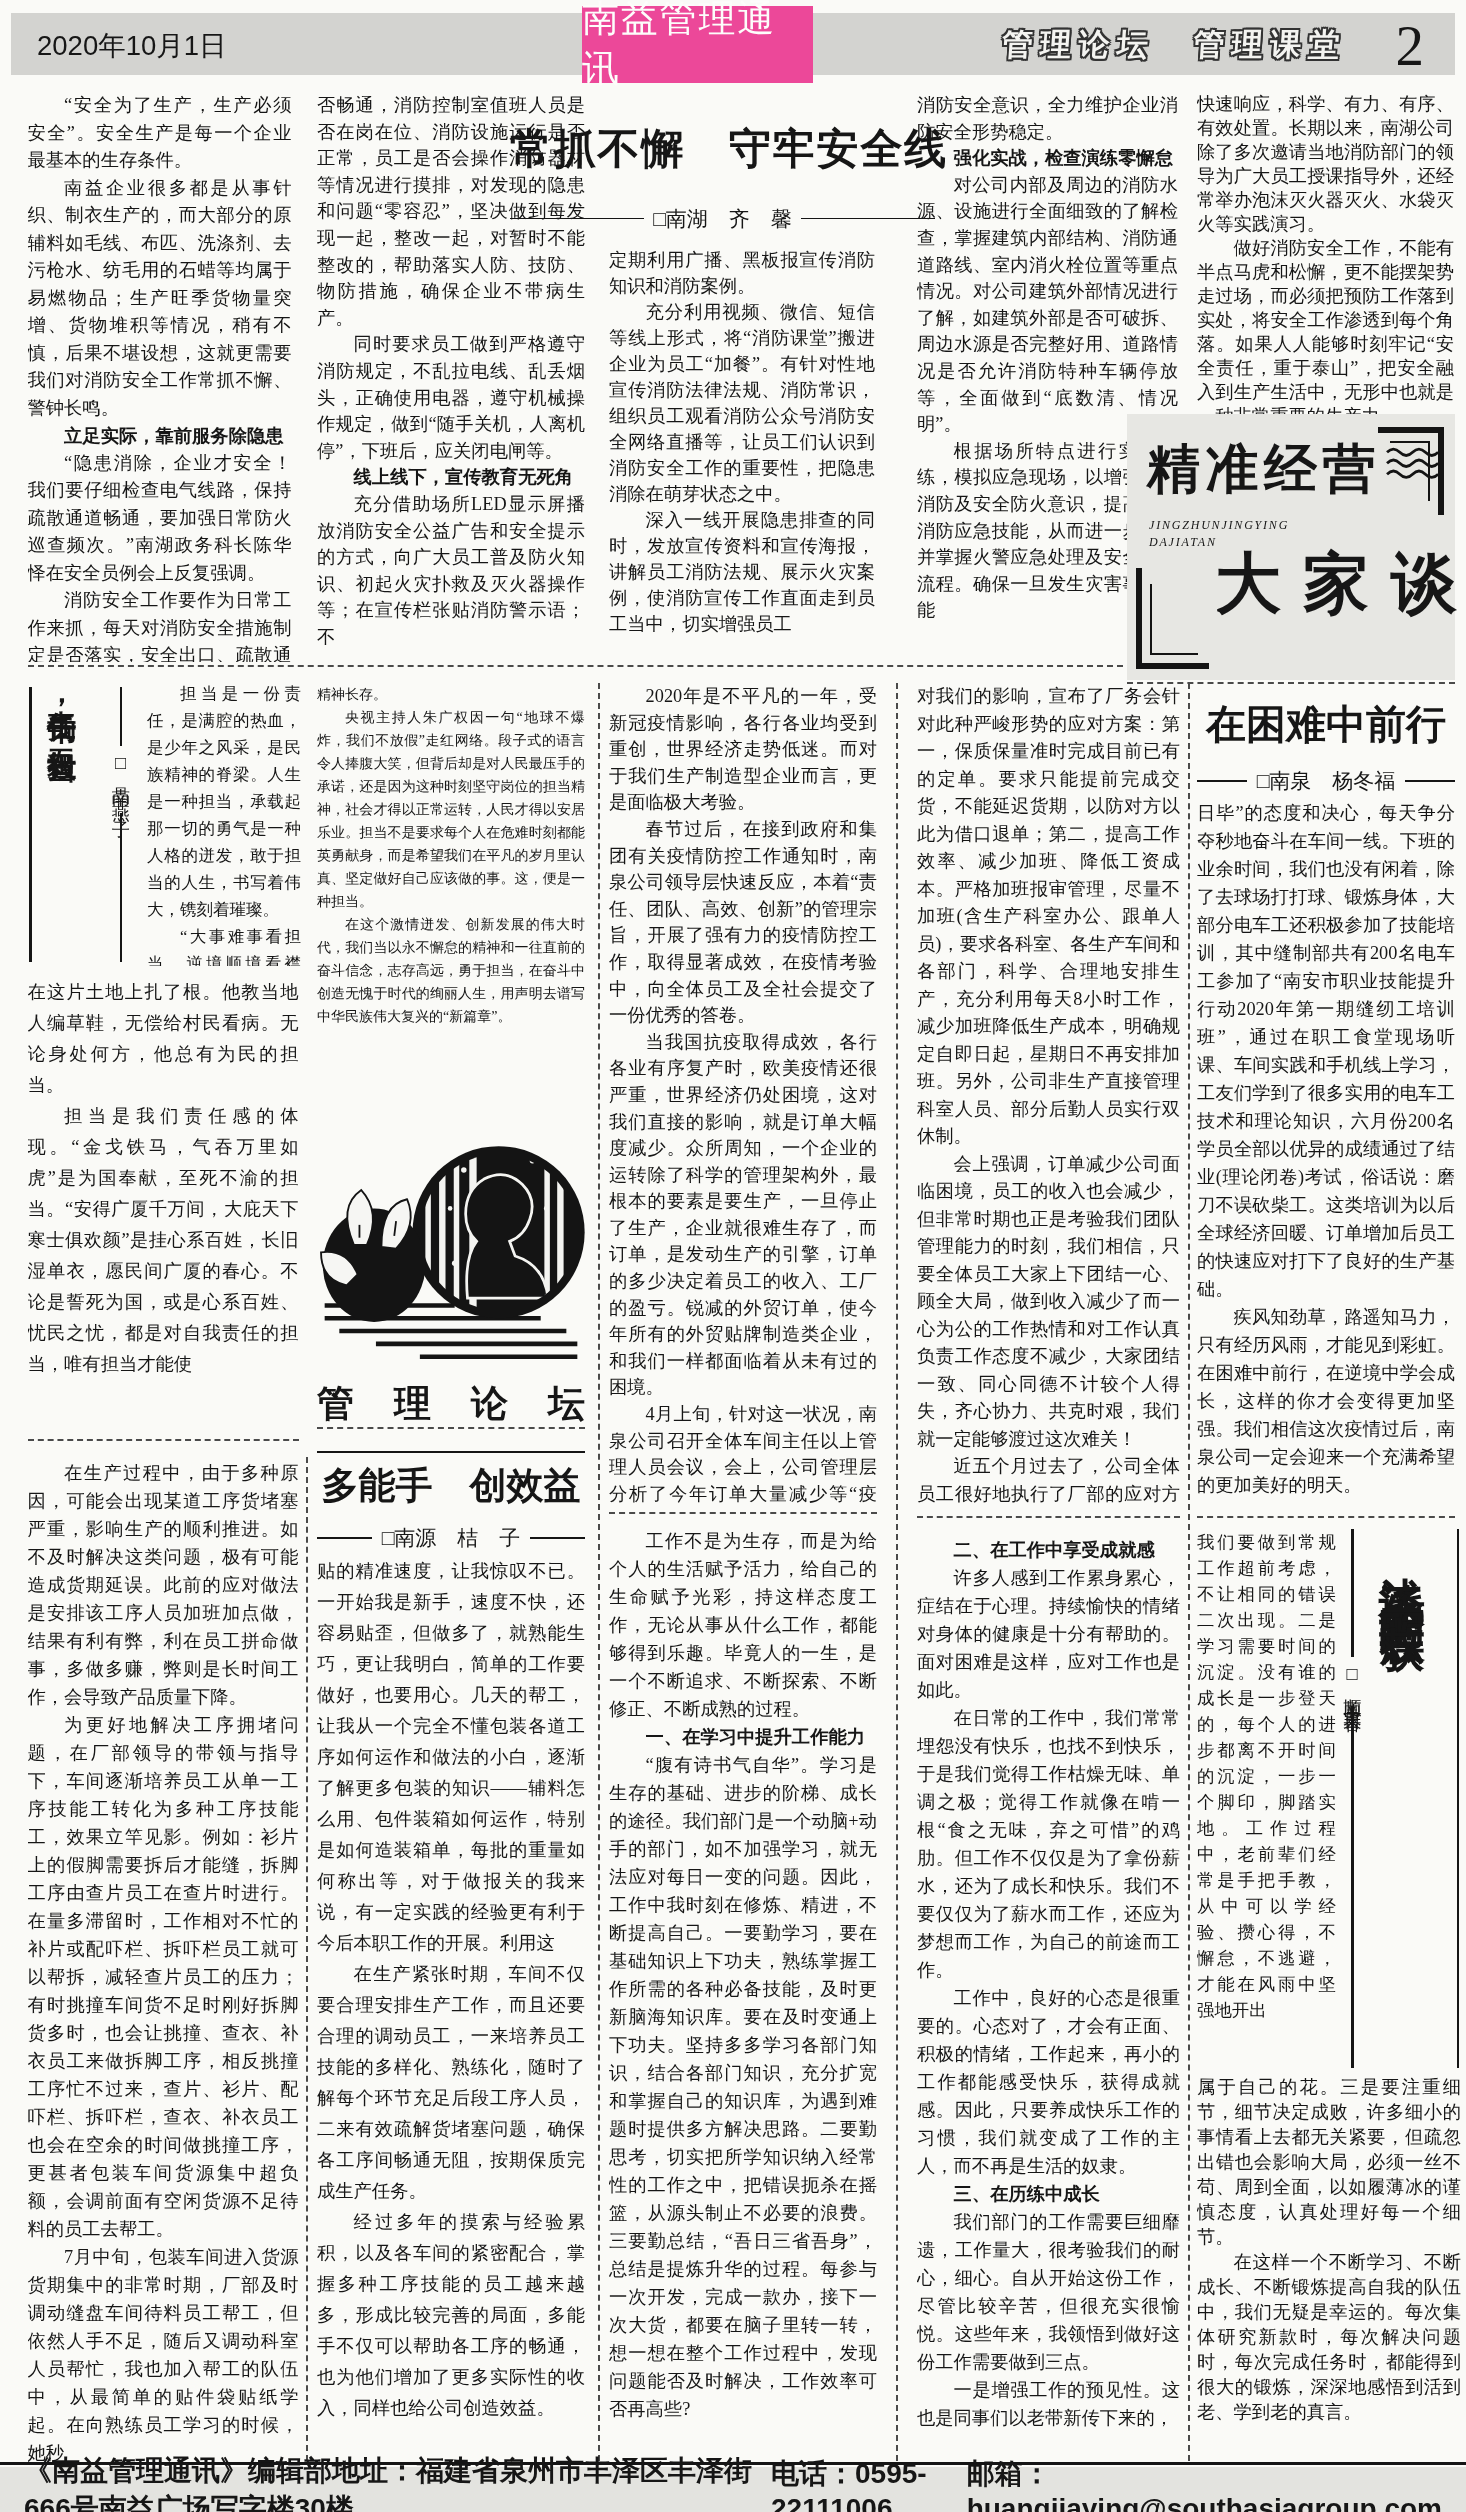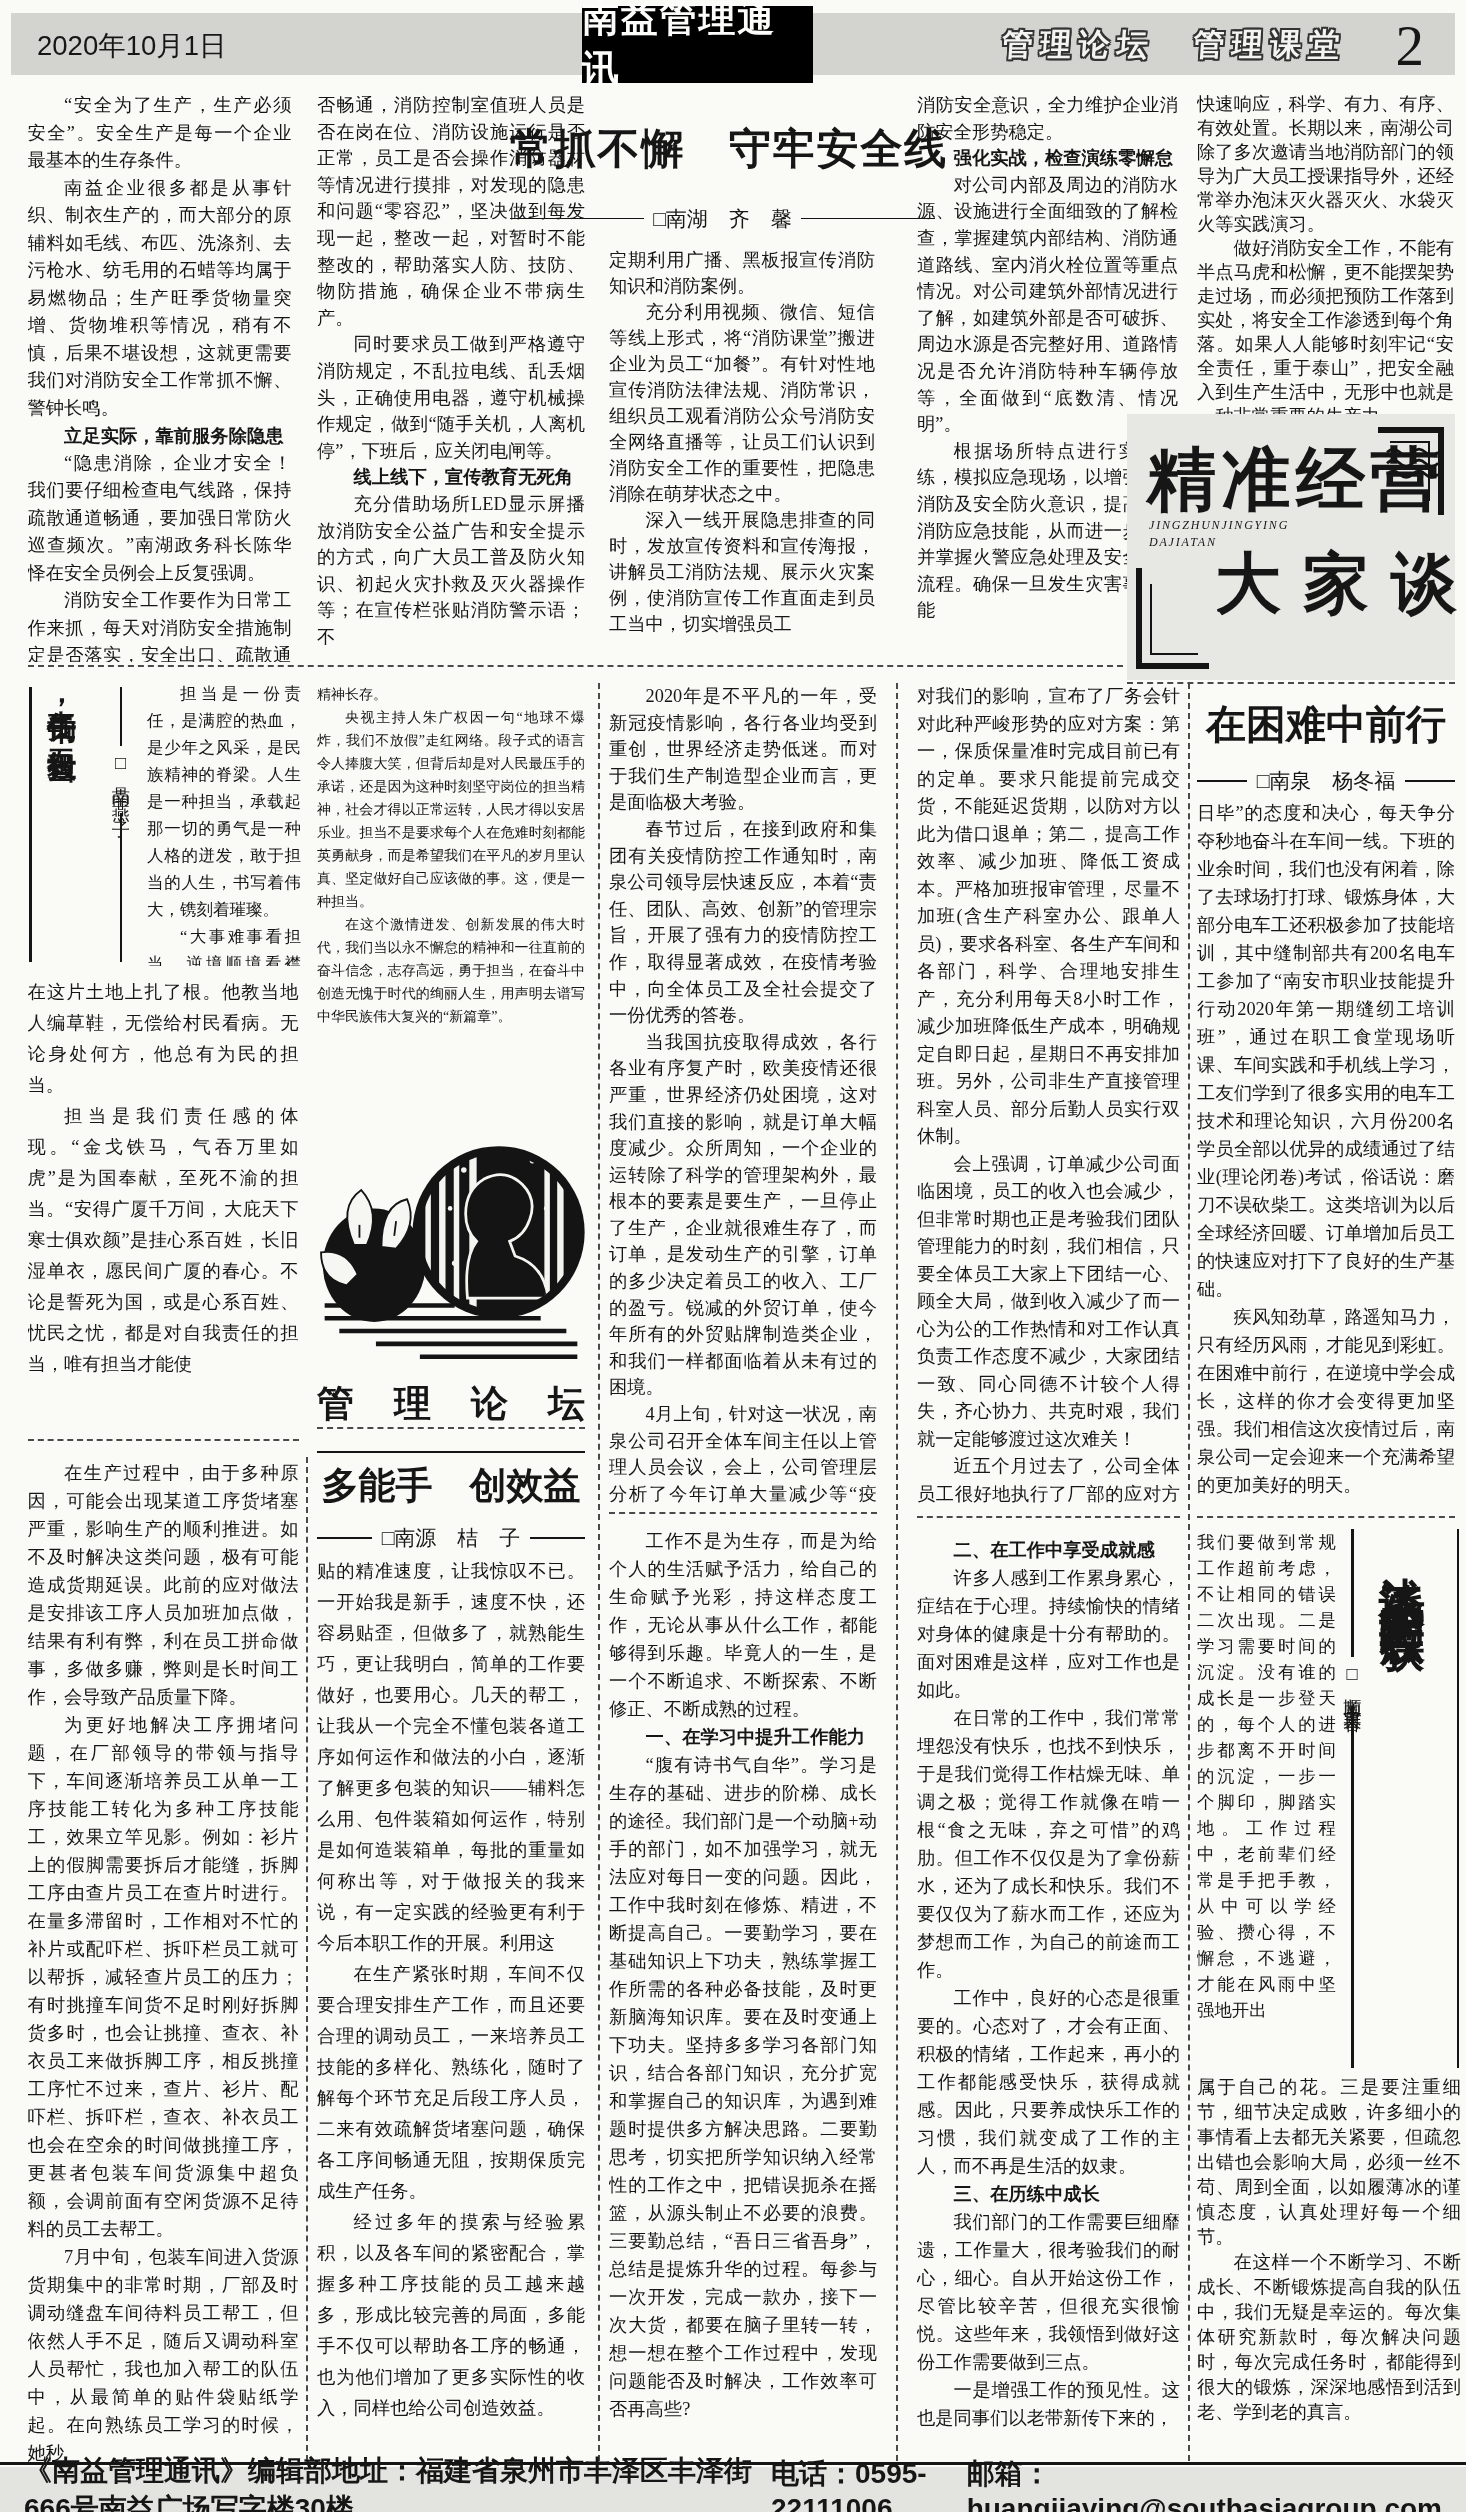--- a/index.html
+++ b/index.html
@@ -6,22 +6,22 @@
   html,body { margin:0; padding:0; background:#888; }
   #page {
     position:relative; width:1466px; height:2512px; margin:0 auto;
     background:#fafaf7; color:#161616; overflow:hidden;
     font-family:"Liberation Serif","DejaVu Serif",serif;
   }
   .abs { position:absolute; }
   
   #header-bar { left:11px; top:13px; width:1444px; height:62px; background:#d3d3d0; }
   #header-date { position:absolute; left:26px; top:14.7px; font-family:"Liberation Sans","DejaVu Sans",sans-serif; font-weight:400; font-size:27.5px; }
-  #masthead-box { position:absolute; left:571px; top:-7.3px; width:231px; height:77px; background:#000000;
-    display:flex; align-items:center; justify-content:center; color:#fdfdfb; font-weight:700; font-size:37px; letter-spacing:1.8px; }
+  #masthead-box { position:absolute; left:571px; top:-7.3px; width:231px; height:77px; background:#ec4899;
+    display:flex; align-items:center; justify-content:center; color:#fdfdfb; font-weight:400; font-size:37px; letter-spacing:1.8px; }
   #header-section { position:absolute; right:108px; top:11px; font-weight:900; font-size:31px; letter-spacing:7.3px;
     color:#f4f4f1; transform:skewX(-4deg);
     text-shadow:-1.8px 0 #333,1.8px 0 #333,0 -1.8px #333,0 1.8px #333,-1.8px -1.8px #333,1.8px 1.8px #333,-1.8px 1.8px #333,1.8px -1.8px #333; }
   #header-pagenum { position:absolute; right:31px; top:0px; font-size:57px; font-weight:400; }
   
   .body-col { font-size:18.3px; line-height:28px; text-align:justify; overflow:hidden; }
   .body-col p { margin:0; text-indent:2em; }
   .body-col p.cont { text-indent:0; }
   .body-col p.sub { font-family:"Liberation Sans","DejaVu Sans",sans-serif; font-weight:700; }
   
@@ -37,21 +37,21 @@
   
   .hrule { background:#151515; }
   .dashed-h { border-top:2.7px dashed #4a4a4a; }
   .dashed-v { border-left:2.7px dashed #4a4a4a; }
   
   #logo-box { left:1127px; top:414px; width:328px; height:266px; background:#e7e7e3; }
   #logo-box .corner-tr { position:absolute; right:11px; top:13px; width:66px; height:88px; border-top:6.4px solid #141414; border-right:6.4px solid #141414; }
   #logo-box .corner-tr2 { position:absolute; right:25px; top:26.6px; width:40px; height:60px; border-top:2.7px solid #141414; border-right:2.7px solid #141414; }
   #logo-box .corner-bl { position:absolute; left:9.2px; bottom:11px; width:73px; height:101px; border-left:6.4px solid #141414; border-bottom:6.4px solid #141414; }
   #logo-box .corner-bl2 { position:absolute; left:23px; bottom:25px; width:48px; height:71px; border-left:2.7px solid #141414; border-bottom:2.7px solid #141414; }
-  #logo-title-top { position:absolute; left:20px; top:20px; font-size:69px; font-weight:900; letter-spacing:5.5px; }
+  #logo-title-top { position:absolute; left:20px; top:20px; font-size:53px; font-weight:900; letter-spacing:5.5px; }
   #logo-caption { position:absolute; left:22px; top:103px; font-style:italic; font-size:12px; letter-spacing:1.8px; line-height:16.5px; }
   #logo-title-bottom { position:absolute; left:88px; top:125px; font-size:66px; font-weight:900; letter-spacing:22px; white-space:nowrap; }
   
   #forum-label { left:317px; top:1379px; width:268px; font-family:"Liberation Sans","DejaVu Sans",sans-serif;
      font-weight:900; font-size:37px; letter-spacing:40px; white-space:nowrap; overflow:hidden; height:48px; }
   
   #footer-rule { left:0; top:2462px; width:1466px; height:2.7px; }
   #footer { left:0; top:2467px; width:1466px; height:45px; background:#e3e3df;
     display:flex; align-items:center; justify-content:space-between; padding:0 24px;
     font-family:"Liberation Sans","DejaVu Sans",sans-serif; font-weight:700; font-size:28px; }

